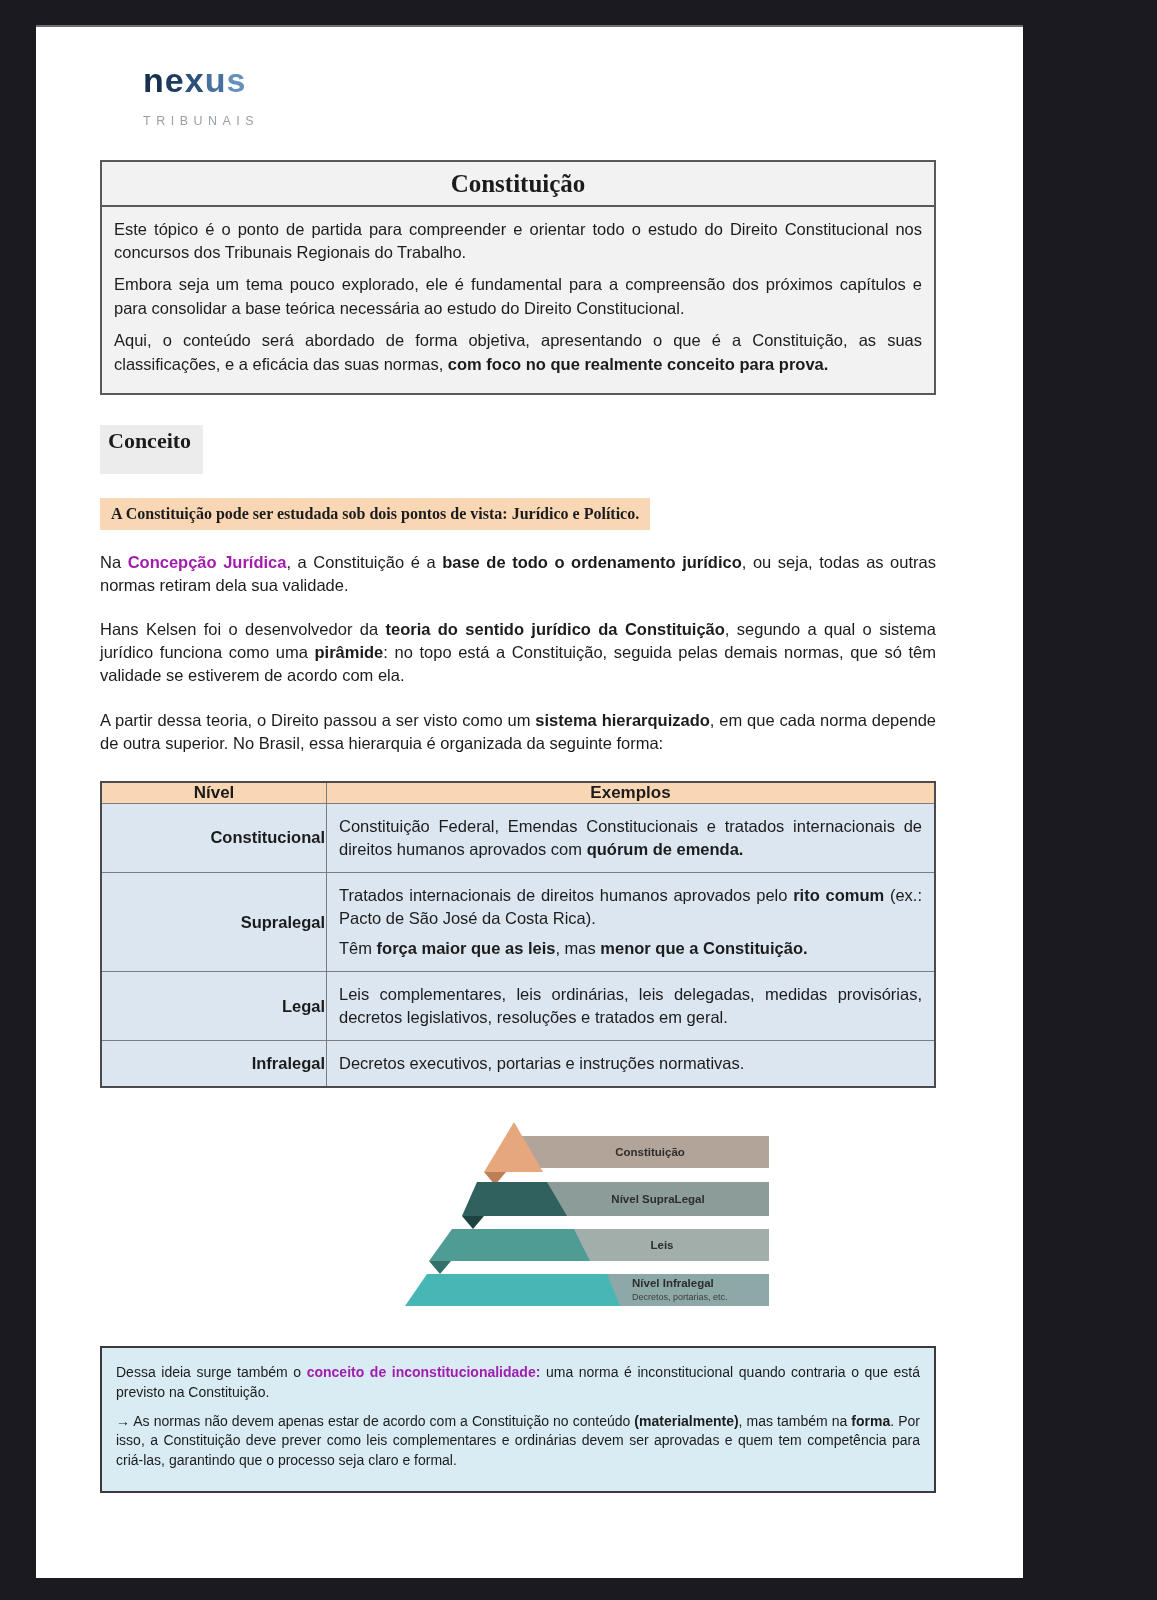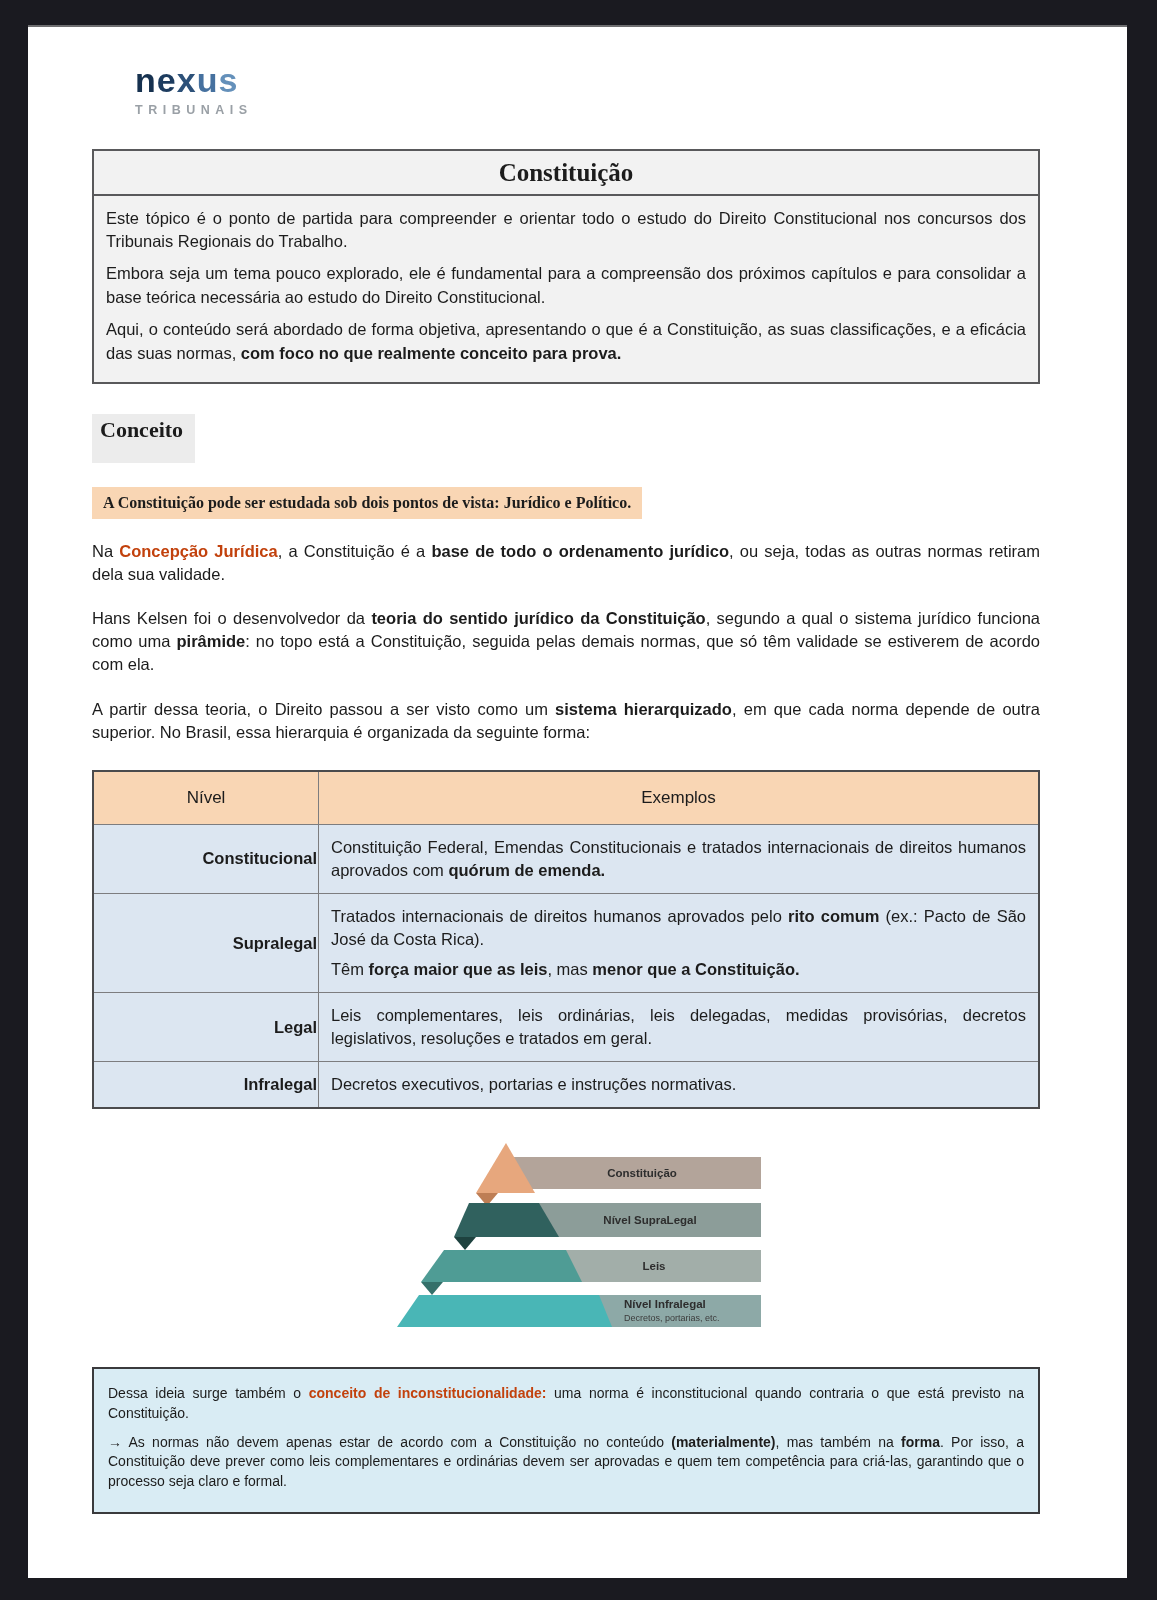--- a/index.html
+++ b/index.html
@@ -3,32 +3,32 @@
 <meta charset="utf-8">
 <style>
   html,body { margin:0; padding:0; }
   body {
     width:1157px; height:1600px; position:relative;
     background:#1a1a20;
     font-family:"Liberation Sans", sans-serif;
     color:#1c1c1c;
   }
   .page {
-    position:absolute; left:28px; top:25px; width:1099px; height:1553px;
+    position:absolute; left:36px; top:25px; width:987px; height:1553px;
     background:#ffffff; box-sizing:border-box;
     padding:0 87px 0 64px;
     border-top:2px solid #6e6e70;
     overflow:hidden;
   }
   
   .logo-top { margin:36px 0 0 43px; line-height:1; }
   .logo-word { font-size:34px; font-weight:bold; letter-spacing:1px; }
   .logo-word span { display:inline-block; }
   .lg-n{color:#16314f}.lg-e{color:#1d3c5f}.lg-x{color:#2d5179}.lg-u{color:#46719f}.lg-s{color:#6490ba}
-  .logo-sub { font-size:12.5px; letter-spacing:5.5px; color:#9aa0a6; margin-top:7px;font-weight:bold; }
+  .logo-sub { font-size:12.5px; letter-spacing:5.5px; color:#9aa0a6; margin-top:18px; }
 
   
   .title-box { margin-top:32px; border:2px solid #59595b; background:#f2f2f2; }
   .title-box-header {
     border-bottom:2px solid #59595b; text-align:center; padding:8px 0 7px;
     font-family:"Liberation Serif", serif; font-weight:bold; font-size:25px;
   }
   .title-box-body { padding:2px 12px 8px; }
   .title-box-body p { margin:9px 0; font-size:16.5px; line-height:1.42; text-align:justify; }
 
@@ -37,27 +37,27 @@
     font-family:"Liberation Serif", serif; font-weight:bold; font-size:22px;
     padding:3px 12px 20px 8px;
   }
   .highlight-strip {
     margin-top:24px; width:fit-content; background:#f9d6b4;
     font-family:"Liberation Serif", serif; font-weight:bold; font-size:16px;
     padding:7px 11px;
   }
   .body-par { margin-top:21px; font-size:16.5px; line-height:1.4; text-align:justify; }
   .seg-b { font-weight:bold; }
-  .seg-blue { font-weight:bold; color:#c2410c; }
+  .seg-blue { font-weight:bold; color:#a21caf; }
 
   
   .hier-table { margin-top:26px; width:100%; border-collapse:collapse; border:2px solid #4b4b4d; }
   .hier-table th, .hier-table td { border:1.5px solid #7d7d7f; }
   .hier-table th {
-    background:#f9d6b4; font-size:17px; font-weight:normal; padding:16px 6px;
+    background:#f9d6b4; font-size:17px; font-weight:bold; padding:0 6px;
   }
   .hier-table td { background:#dce6f1; font-size:16.5px; }
   .hier-table td.level { width:222px; text-align:right; font-weight:bold; vertical-align:middle; }
   .hier-table td.examples { padding:4px 12px; text-align:justify; line-height:1.4; }
   .hier-table td.examples p { margin:7px 0; }
 
   
   .pyramid-wrap { margin:26px 0 0 300px; width:380px; height:200px; }
   .pyr-label { font-size:11.5px; font-weight:bold; fill:#2d2d2d; font-family:"Liberation Sans",sans-serif; }
   .pyr-sub { font-size:9px; fill:#3c3c3c; font-family:"Liberation Sans",sans-serif; }

